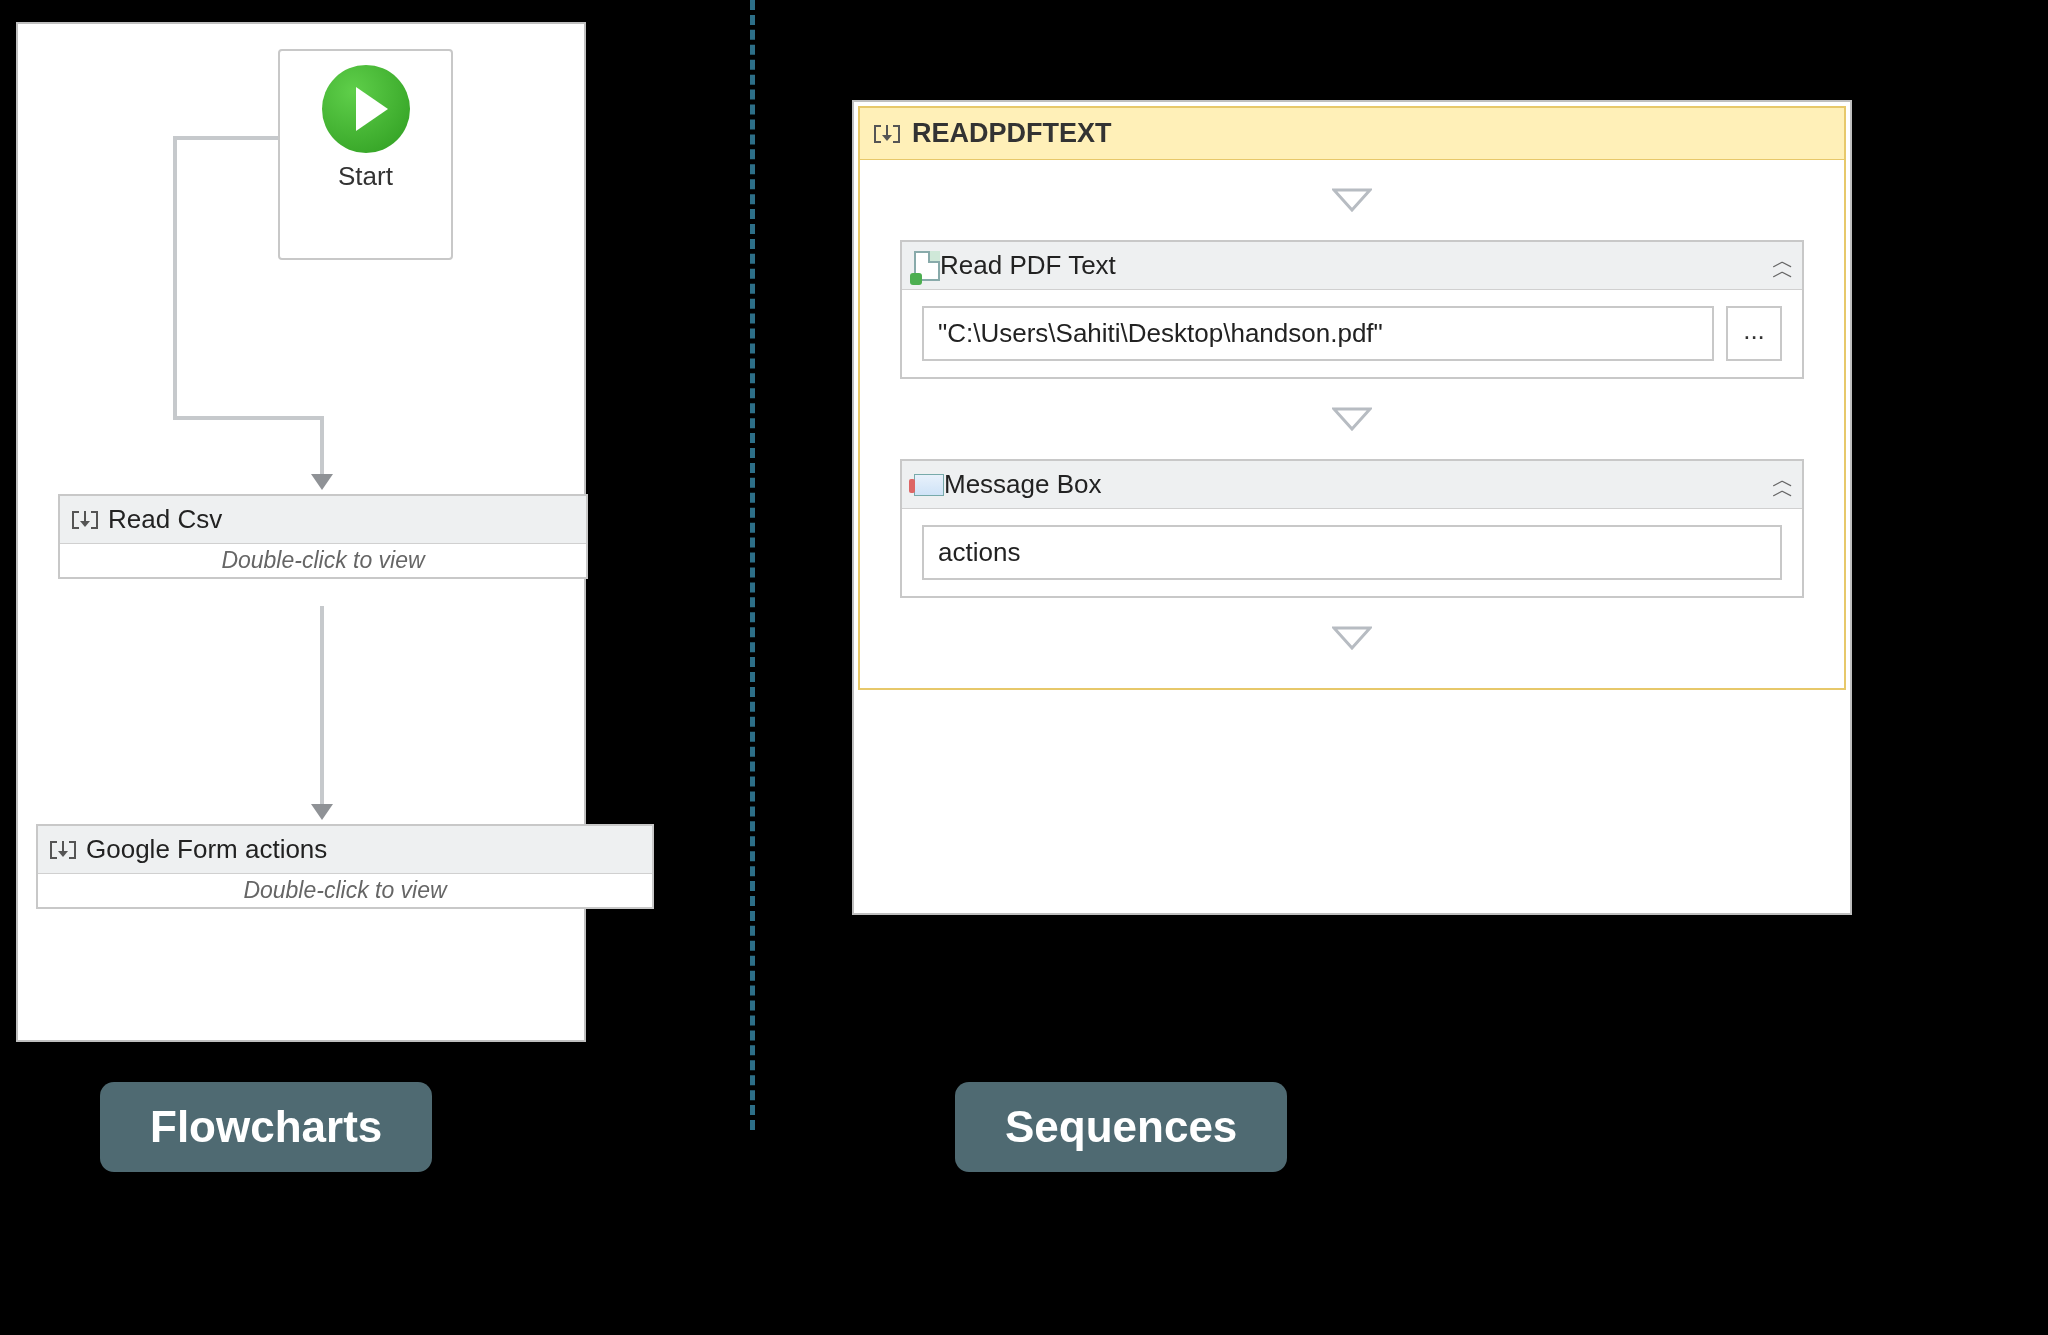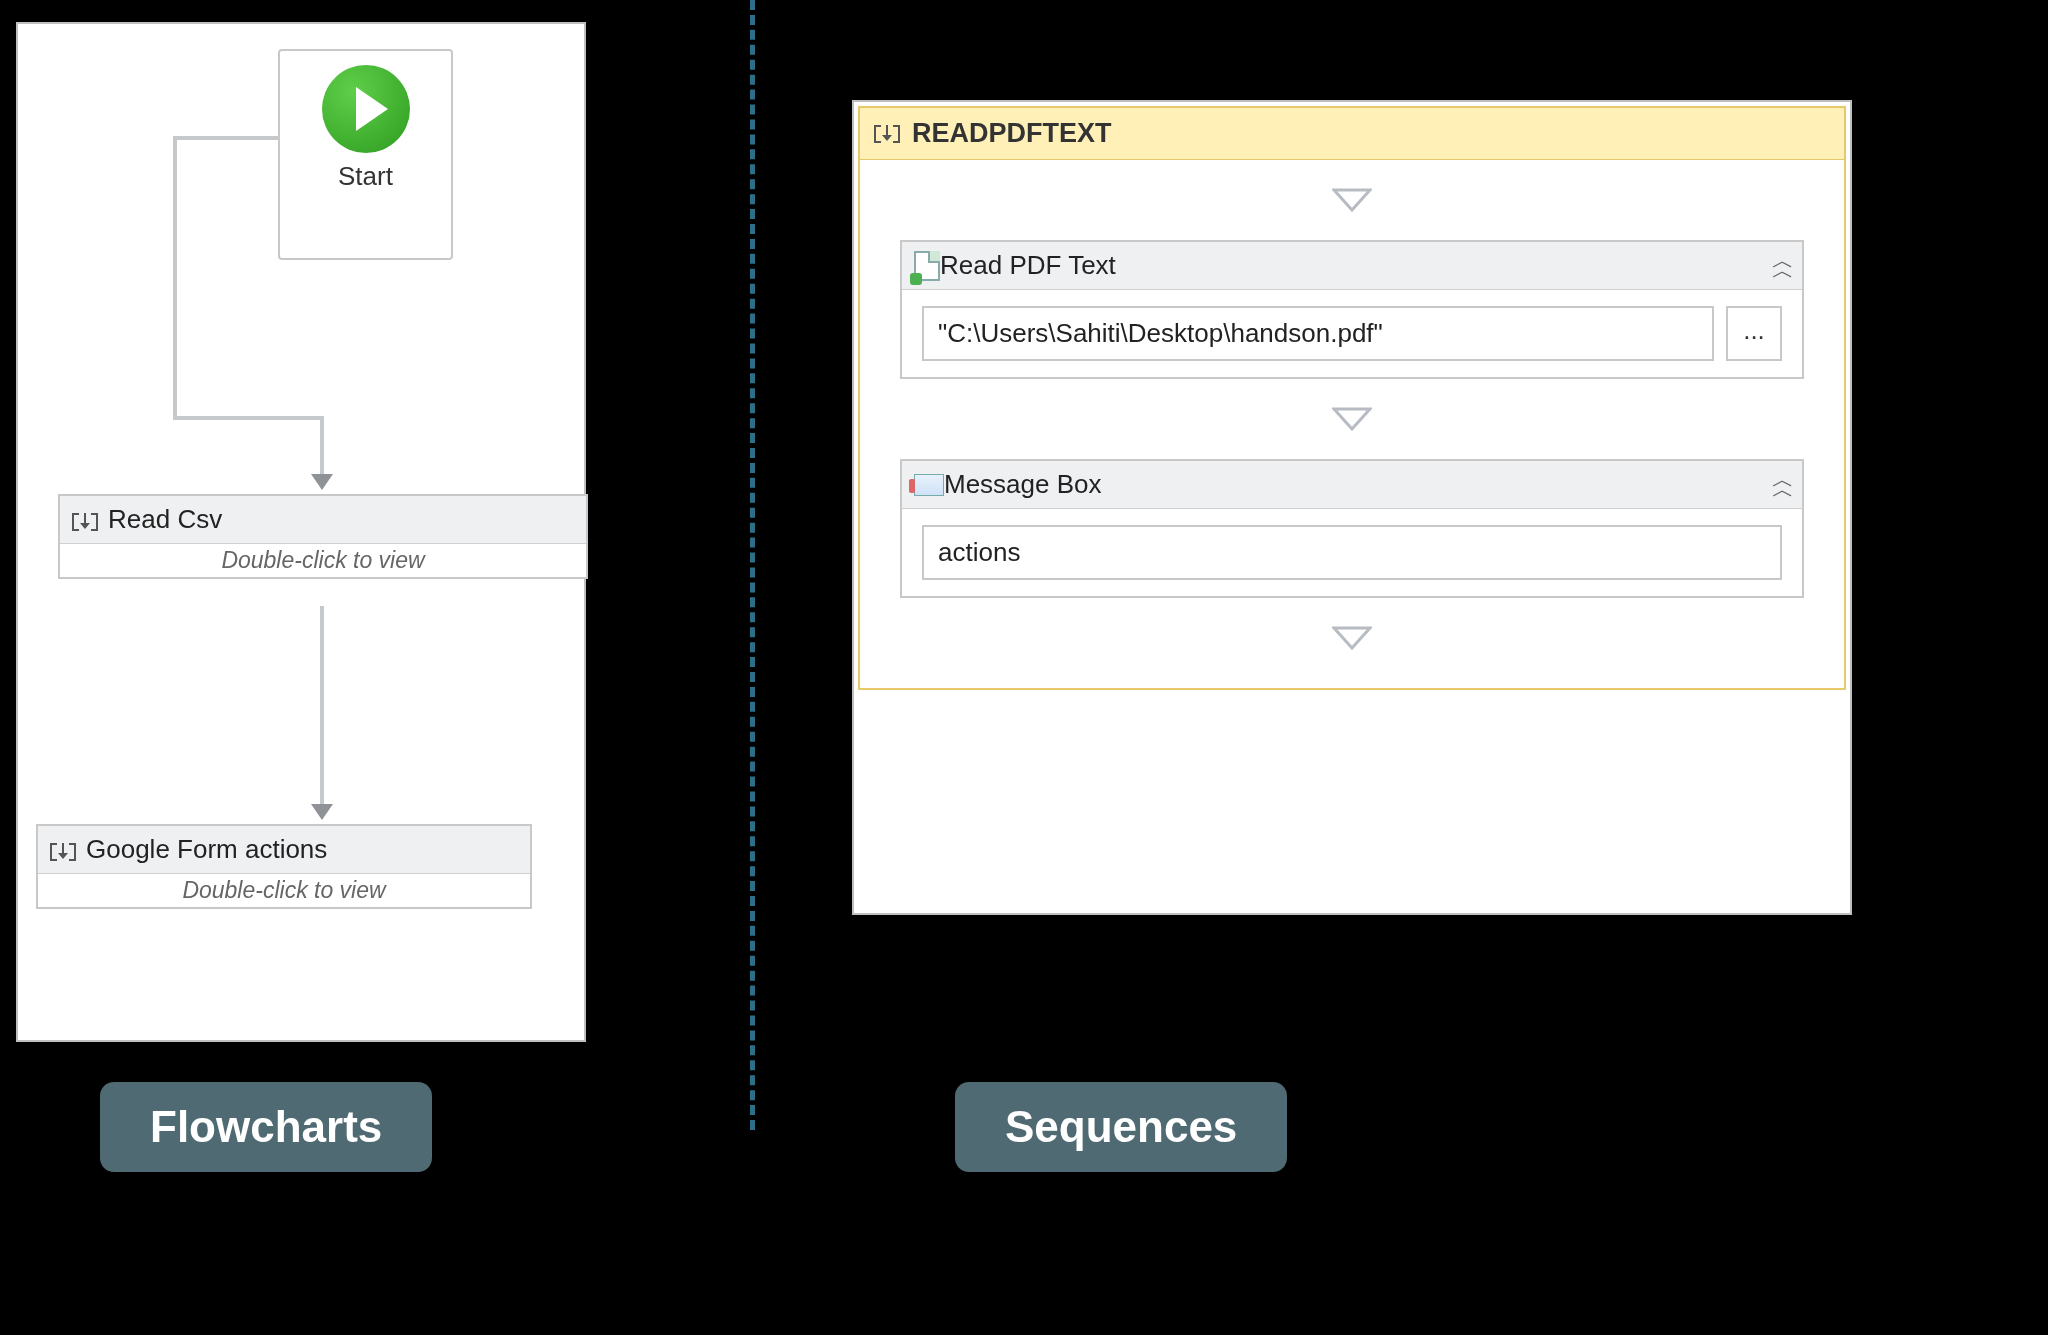--- a/index.html
+++ b/index.html
@@ -50,21 +50,21 @@
     position: absolute;
     width: 530px;
     border: 2px solid #c8c8c8;
     background: #fff;
   }
   .activity-header {
     background: #eef0f1;
     border-bottom: 1px solid #d0d0d0;
     padding: 8px 12px;
     display: flex;
-    align-items: flex-end;
+    align-items: center;
     gap: 10px;
     font-size: 26px;
     color: #222;
   }
   .activity-body {
     padding: 3px 0;
     text-align: center;
     font-style: italic;
     color: #666;
     font-size: 23px;
@@ -258,21 +258,21 @@
           <span class="arrow"></span>
         </span>
       <span>Read Csv</span>
     </div>
     <div class="activity-body">Double-click to view</div>
   </div>
 
   <div class="conn vert" style="left:302px; top:582px; height:200px;"></div>
   <div class="arrowhead" style="left:293px; top:780px;"></div>
 
-  <div class="activity-node" style="left:18px; top:800px; width:496px;">
+  <div class="activity-node" style="left:18px; top:800px; width:618px;">
     <div class="activity-header">
       <span class="seq-icon">
           <span class="arrow"></span>
         </span>
       <span>Google Form actions</span>
     </div>
     <div class="activity-body">Double-click to view</div>
   </div>
 </div>
 

